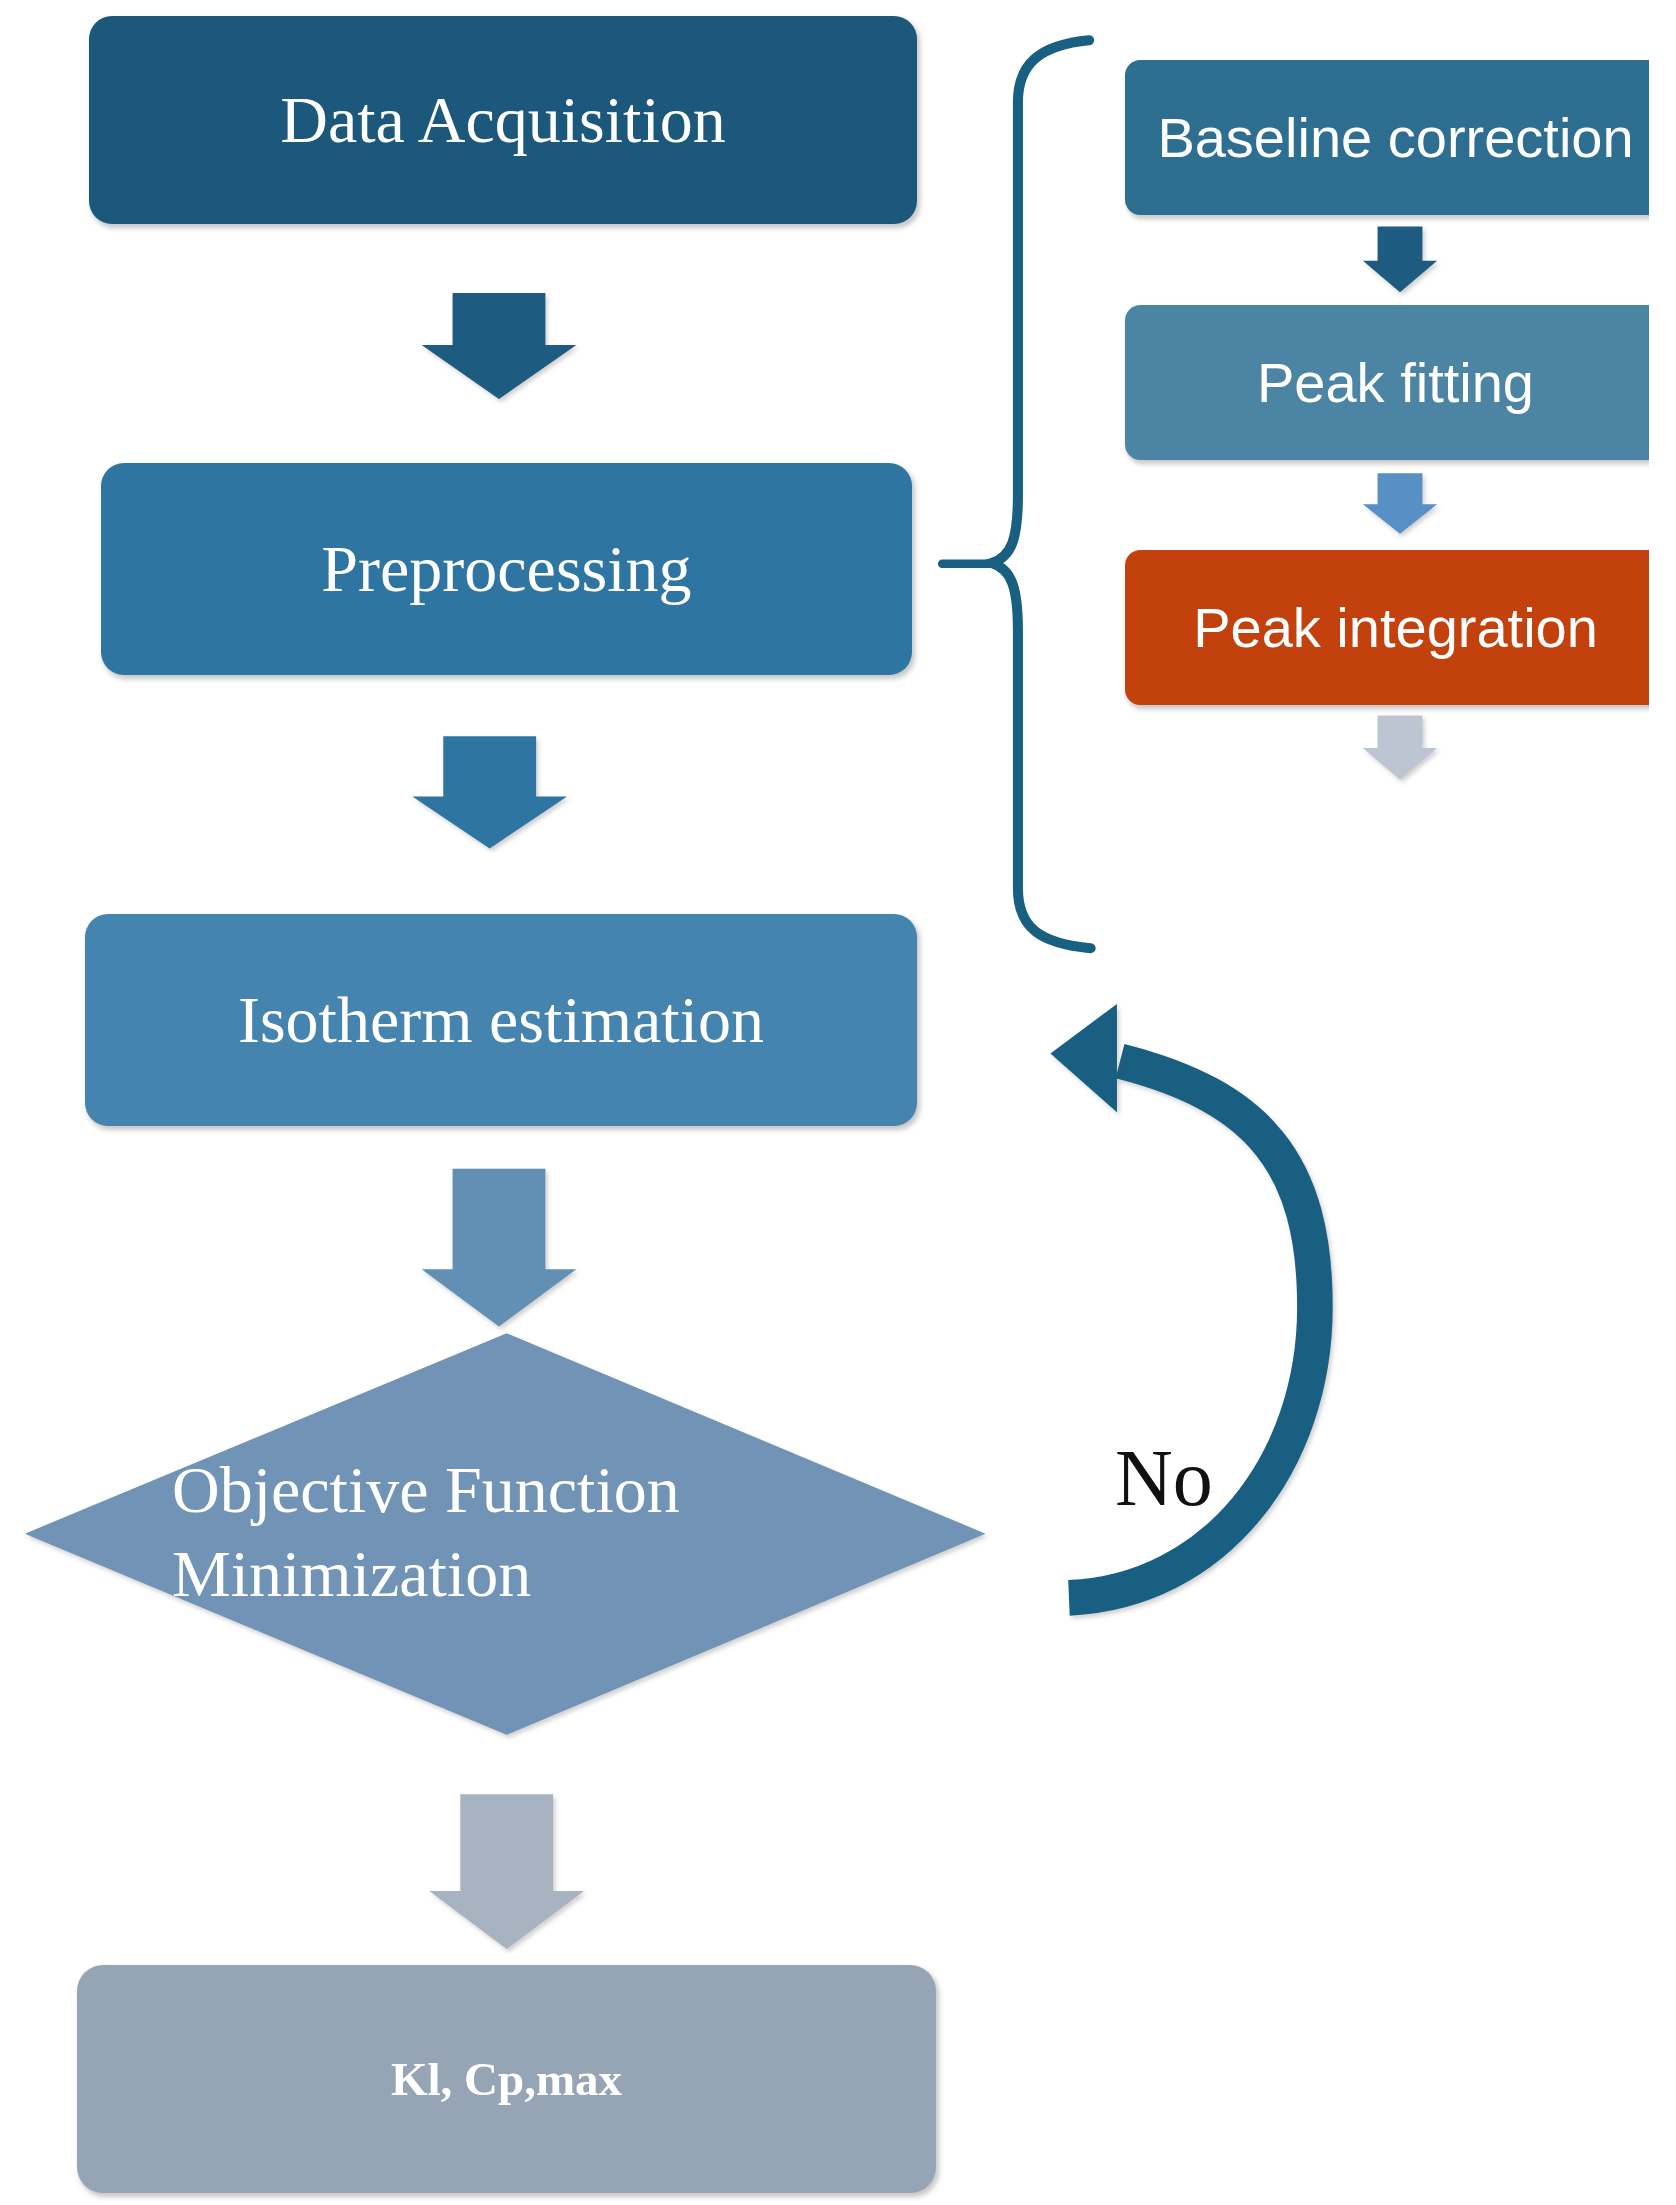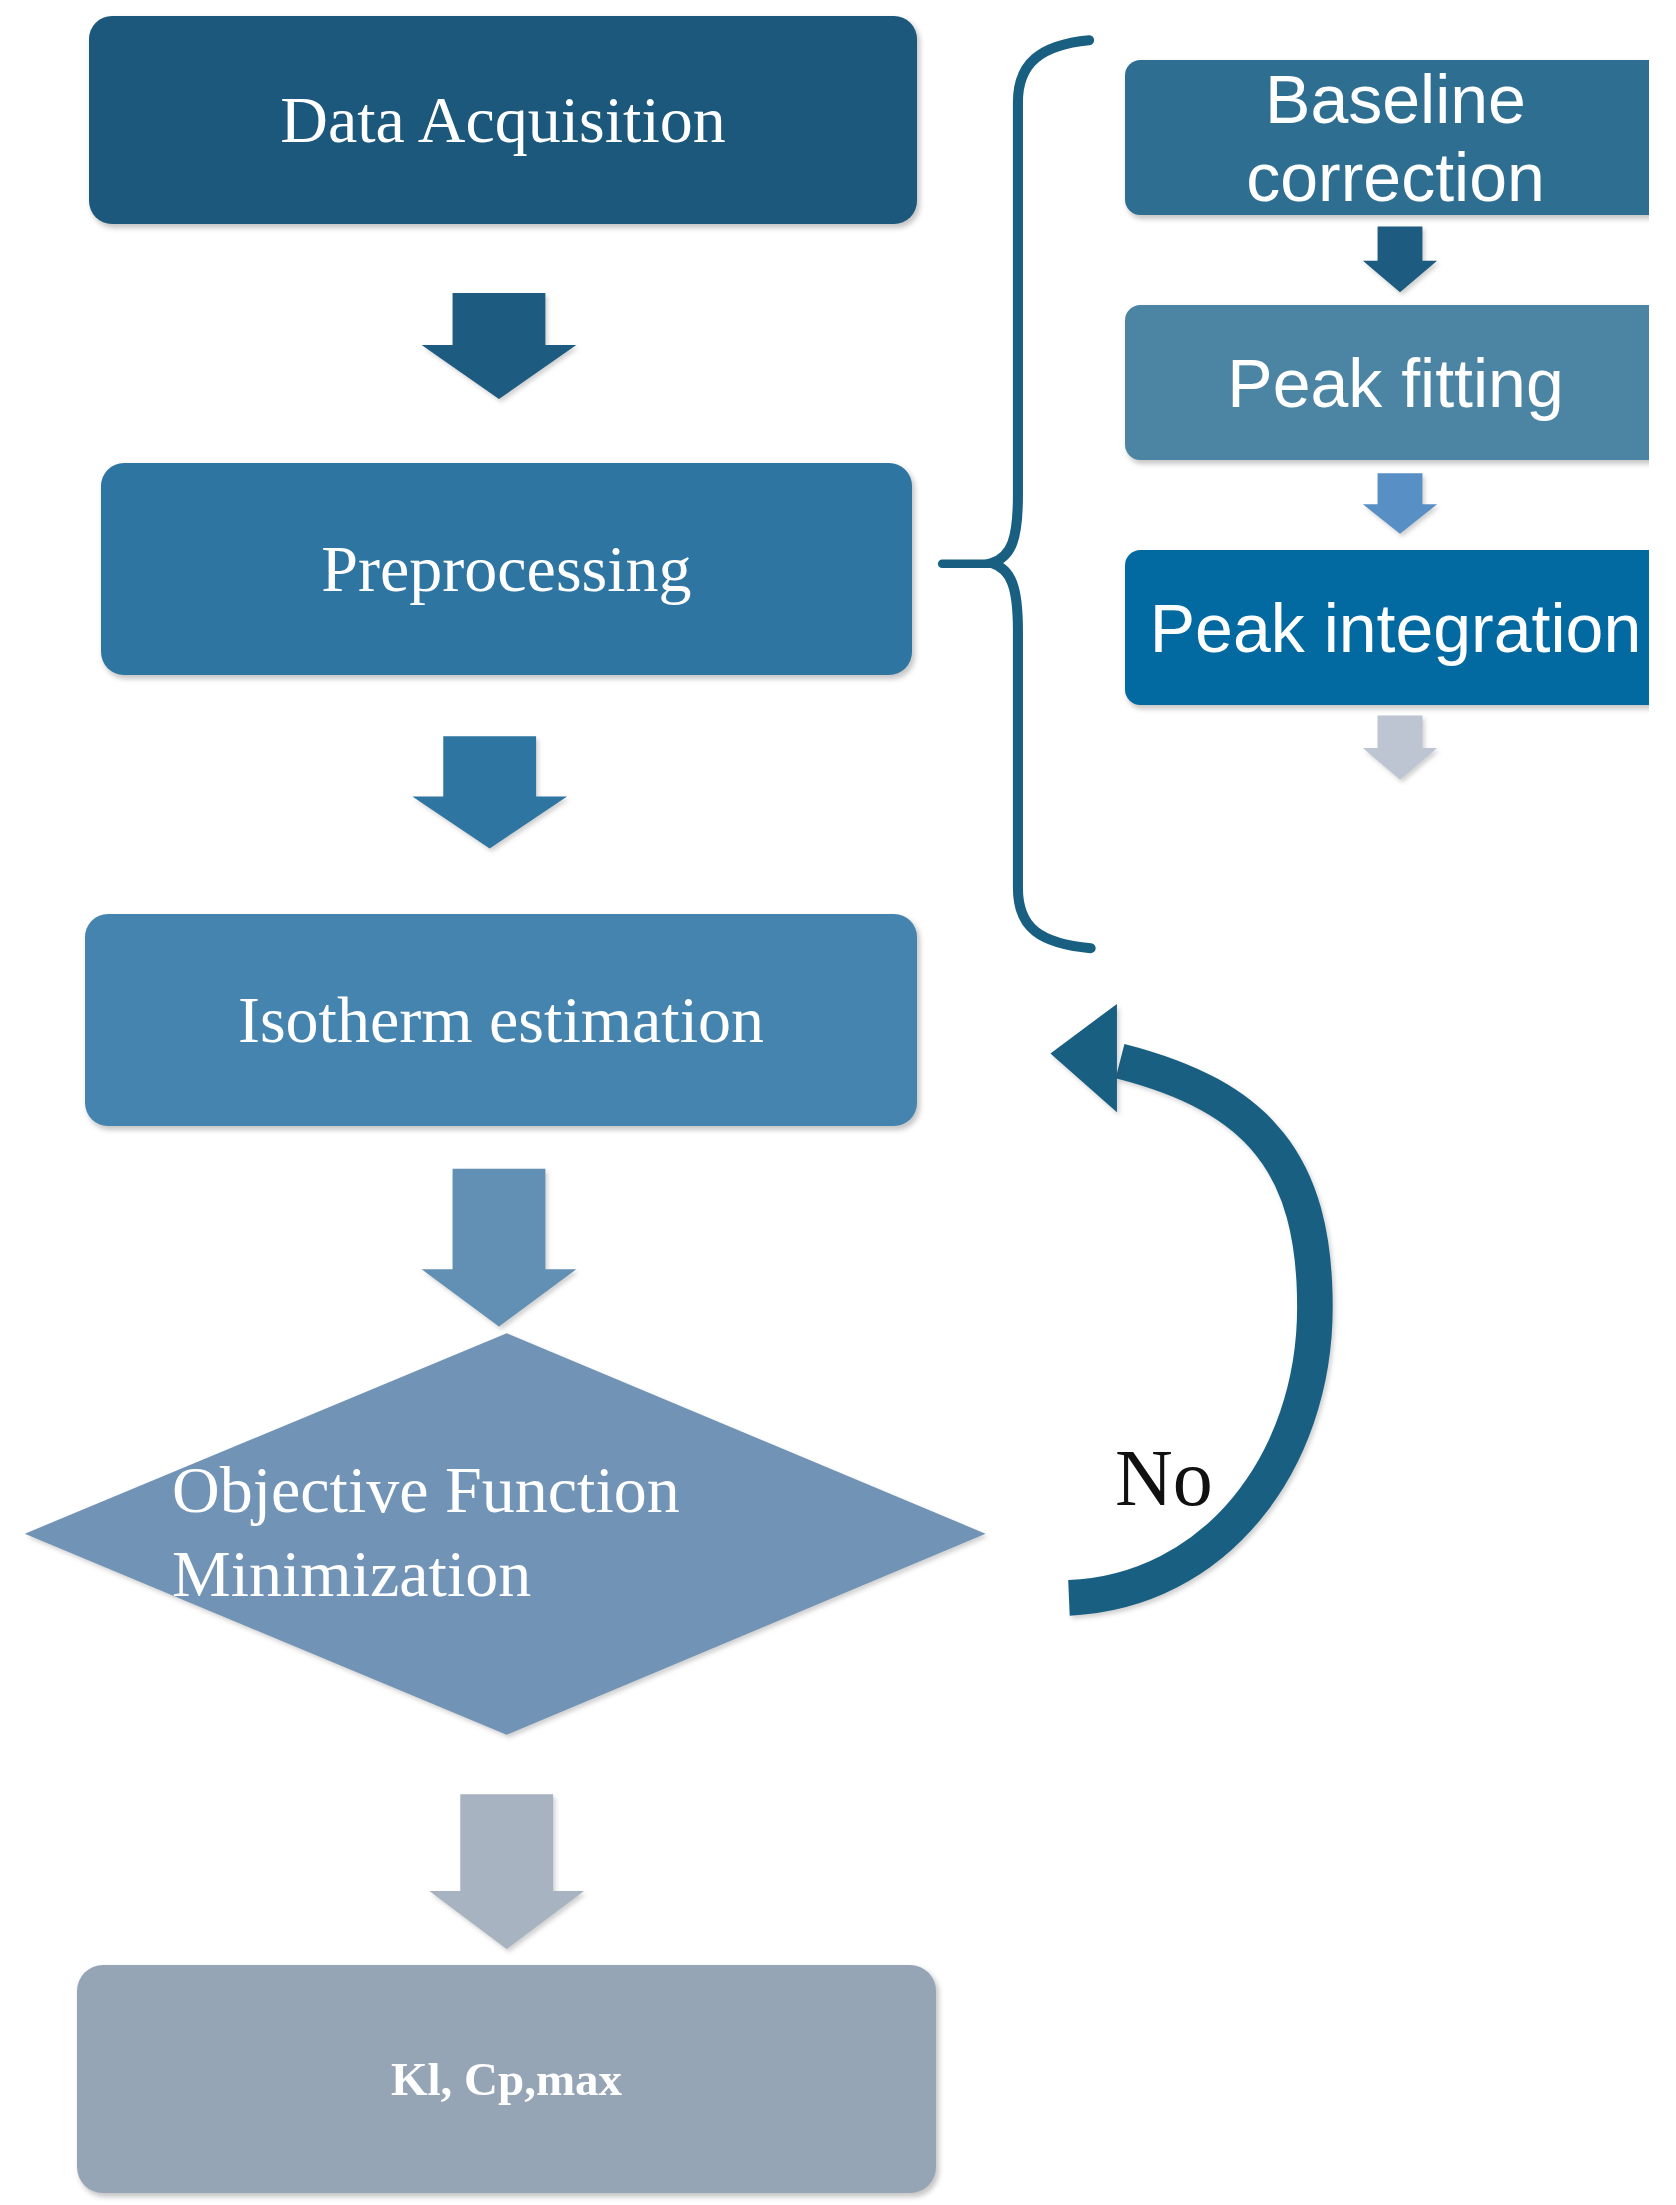--- a/index.html
+++ b/index.html
@@ -32,21 +32,21 @@
     box-shadow: 2.3px 3.9px 5.4px rgba(70,70,70,0.30);
   }
   .main-box {
     border-radius: 23px;
     font-family: "Liberation Serif", serif;
     font-size: 66px;
   }
   .sub-box {
     border-radius: 15.5px;
     font-family: "Liberation Sans", sans-serif;
-    font-size: 68px;
+    font-size: 56px;
   }
   .result-box {
     border-radius: 26px;
     font-family: "Liberation Serif", serif;
     font-size: 47px;
     font-weight: bold;
   }
   .diamond-label {
     position: absolute;
     z-index: 2;
@@ -119,21 +119,21 @@
   </div>
 
   <div class="flow-box sub-box" style="left: 1125px; top: 60px; width: 541px; height: 155px; background-color: rgb(45, 110, 145);">
     <span>Baseline correction</span>
   </div>
 
   <div class="flow-box sub-box" style="left: 1125px; top: 305px; width: 541px; height: 155px; background-color: rgb(76, 133, 163);">
     <span>Peak fitting</span>
   </div>
 
-  <div class="flow-box sub-box" style="left: 1125px; top: 550px; width: 541px; height: 155px; background-color: #0369a1;">
+  <div class="flow-box sub-box" style="left: 1125px; top: 550px; width: 541px; height: 155px; background-color: #c2410c;">
     <span>Peak integration</span>
   </div>
 
 
   <div class="loop-label" style="left: 1115px; top: 1433px; color: rgb(17, 17, 17);">No</div>
 
 </div>
 
 
 </body></html>

